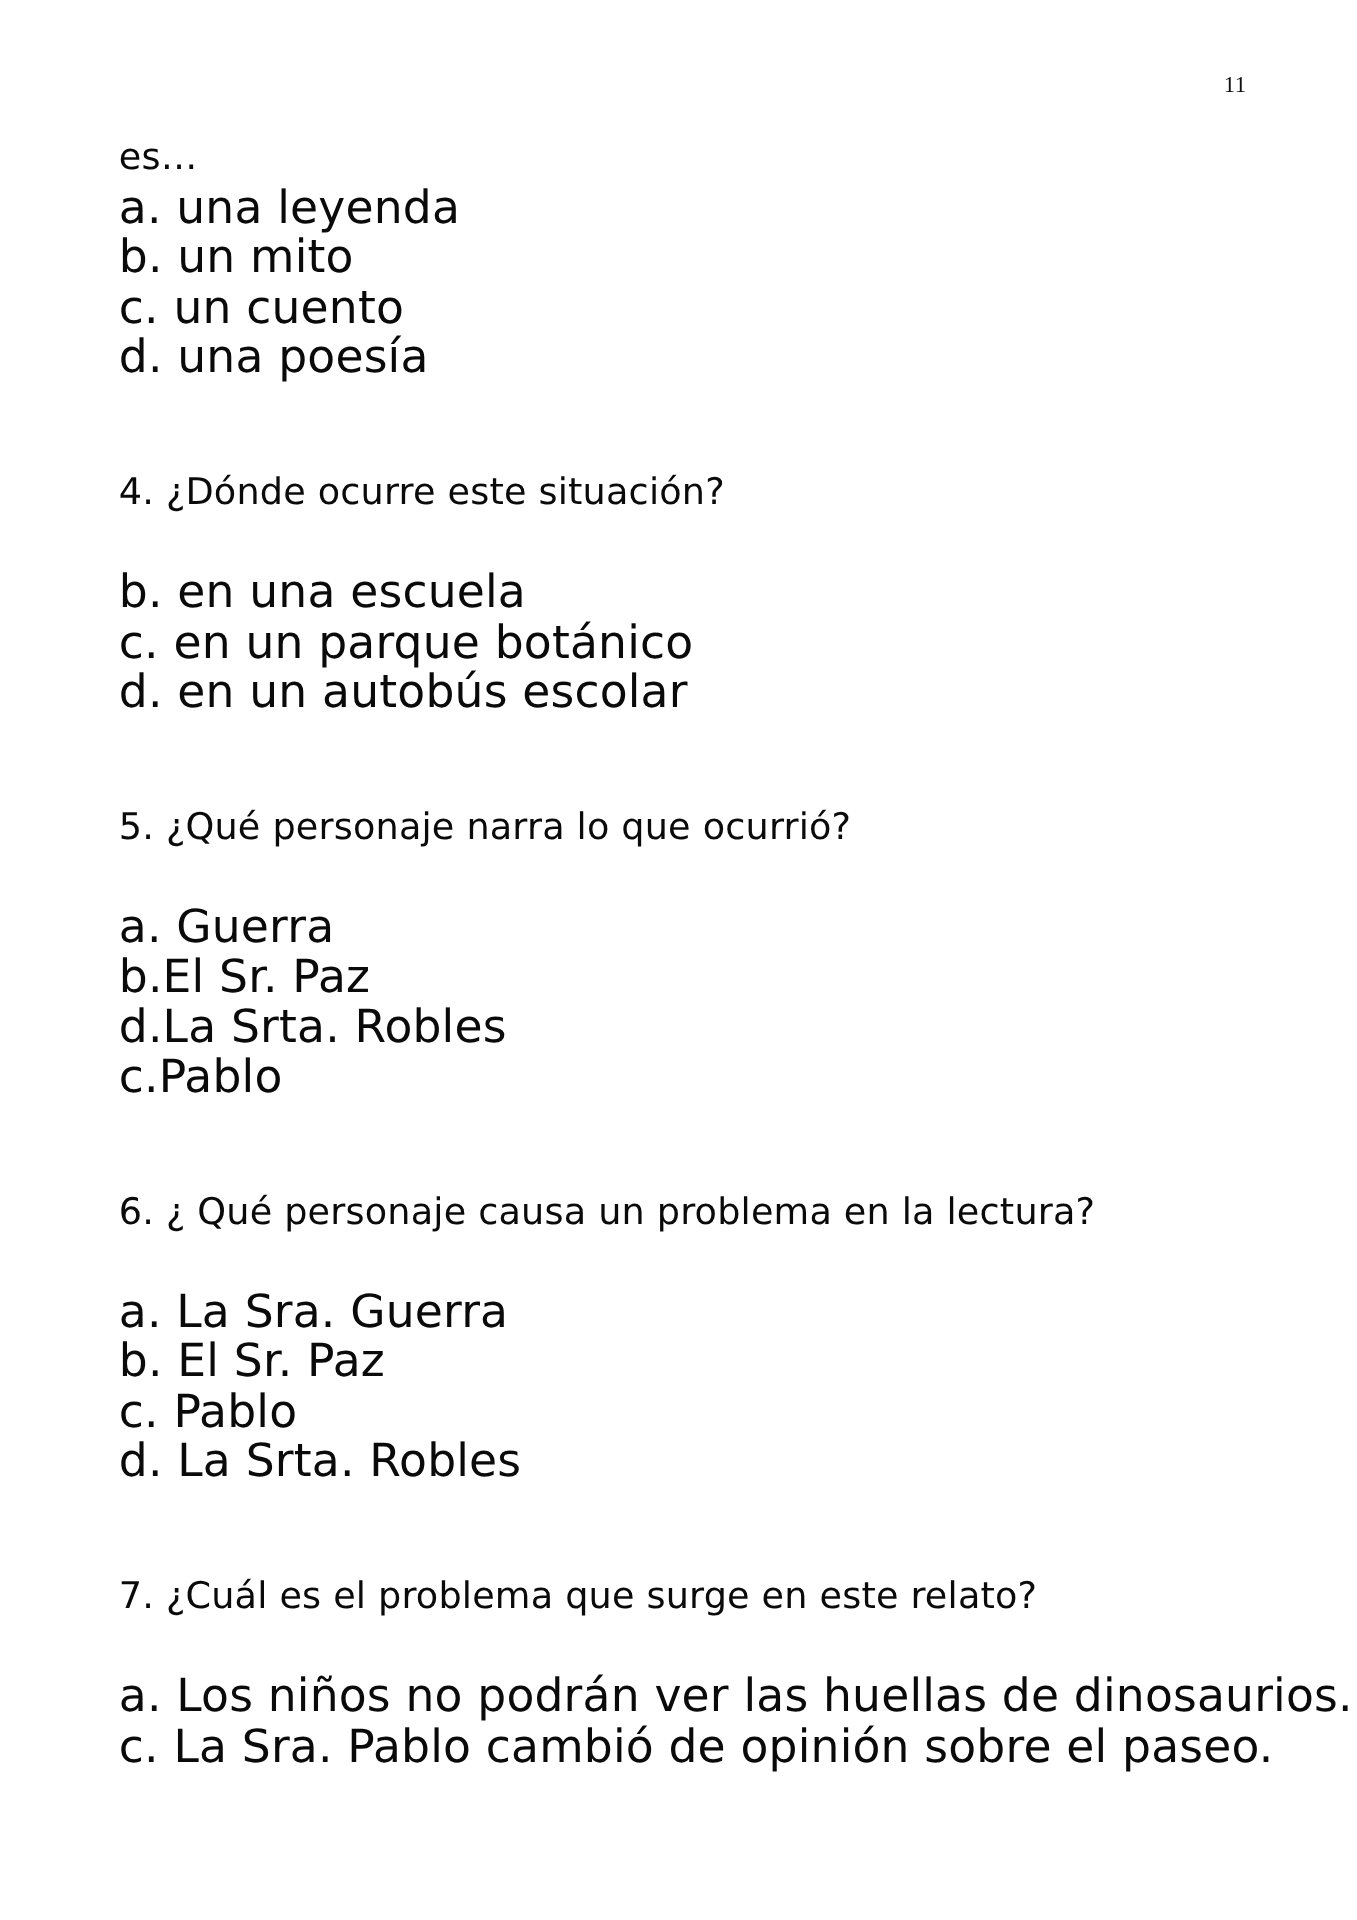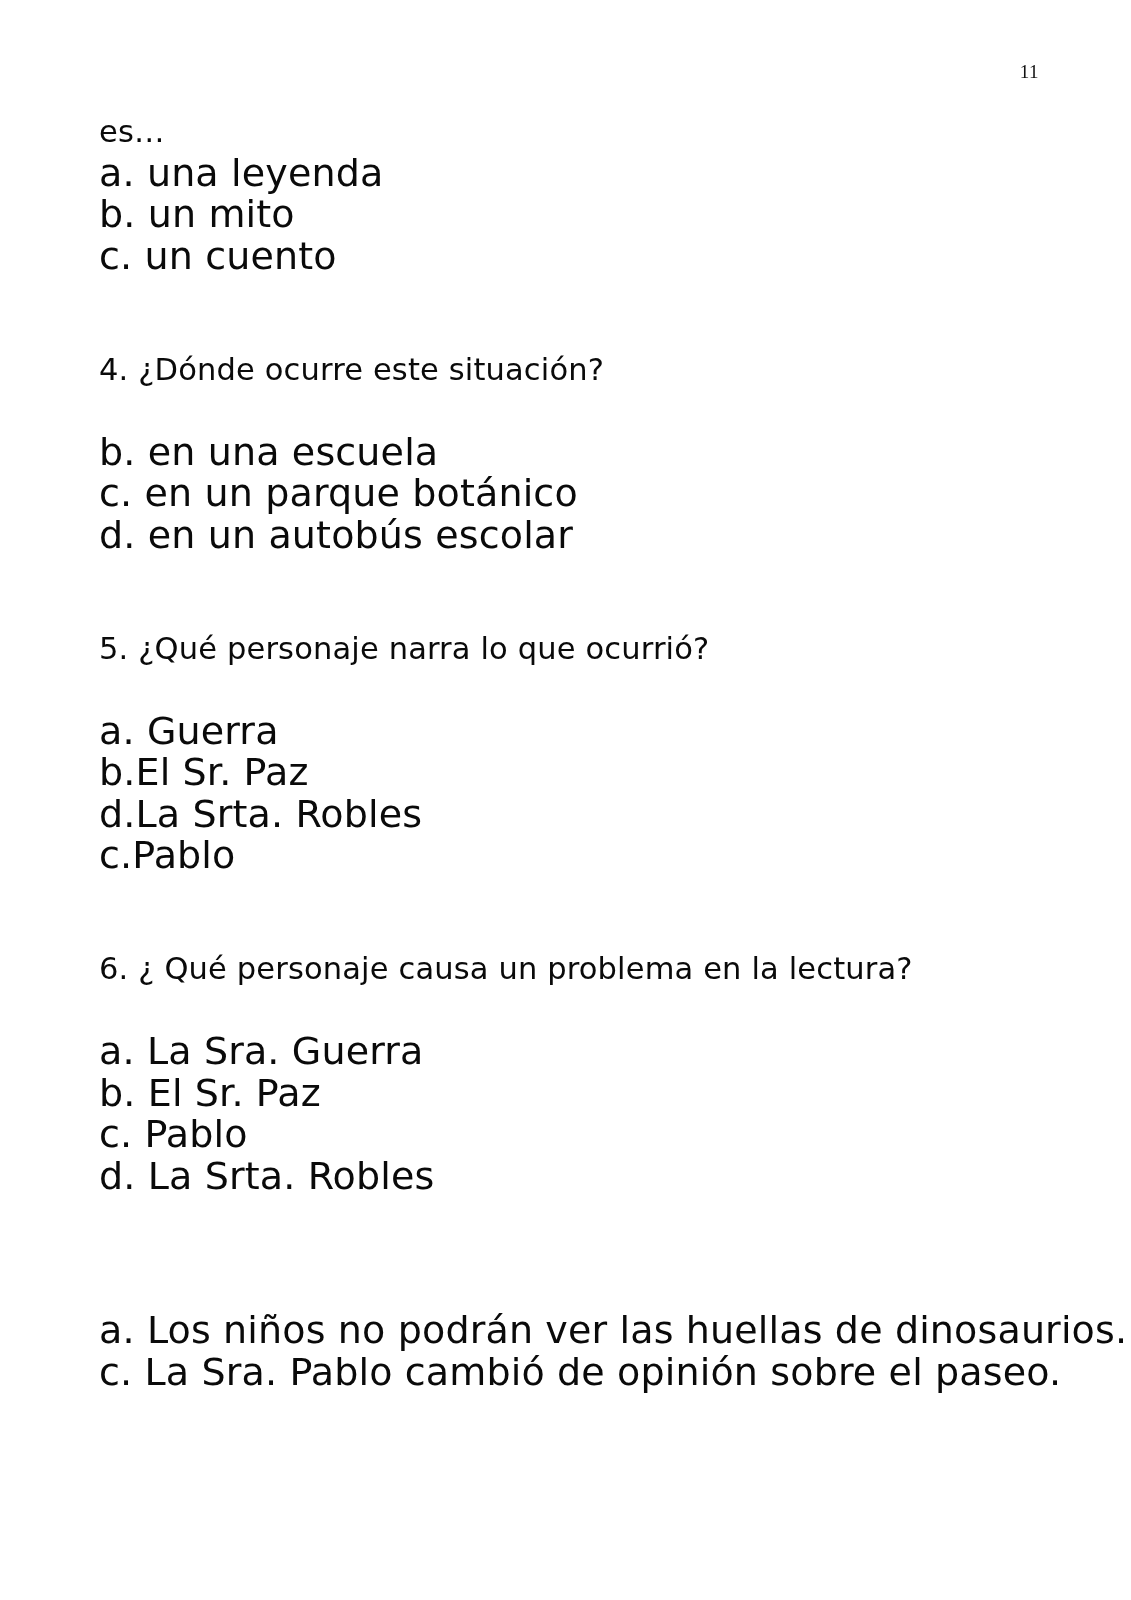--- a/index.html
+++ b/index.html
@@ -69,20 +69,21 @@
 
   <div class="page-number">11</div>
 
   <div class="content">
 
     <div class="option-group">
       <div class="line question">es…</div>
       <div class="line">a. una leyenda</div>
       <div class="line">b. un mito</div>
       <div class="line">c. un cuento</div>
+      <div class="line">d. una poesía</div>
     </div>
 
     <div class="blockgap"></div>
 
     <div class="option-group">
       <div class="line question">4. ¿Dónde ocurre este situación?</div>
       <div class="blockgap"></div>
       <div class="line">b. en una escuela</div>
       <div class="line">c. en un parque botánico</div>
       <div class="line">d. en un autobús escolar</div>
@@ -106,19 +107,20 @@
       <div class="blockgap"></div>
       <div class="line">a. La Sra. Guerra</div>
       <div class="line">b. El Sr. Paz</div>
       <div class="line">c. Pablo</div>
       <div class="line">d. La Srta. Robles</div>
     </div>
 
     <div class="blockgap"></div>
 
     <div class="option-group">
+      <div class="line question">7. ¿Cuál es el problema que surge en este relato?</div>
       <div class="blockgap"></div>
       <div class="line">a. Los niños no podrán ver las huellas de dinosaurios.</div>
       <div class="line">c. La Sra. Pablo cambió de opinión sobre el paseo.</div>
     </div>
 
   </div>
 </div>
 
 </body></html>

